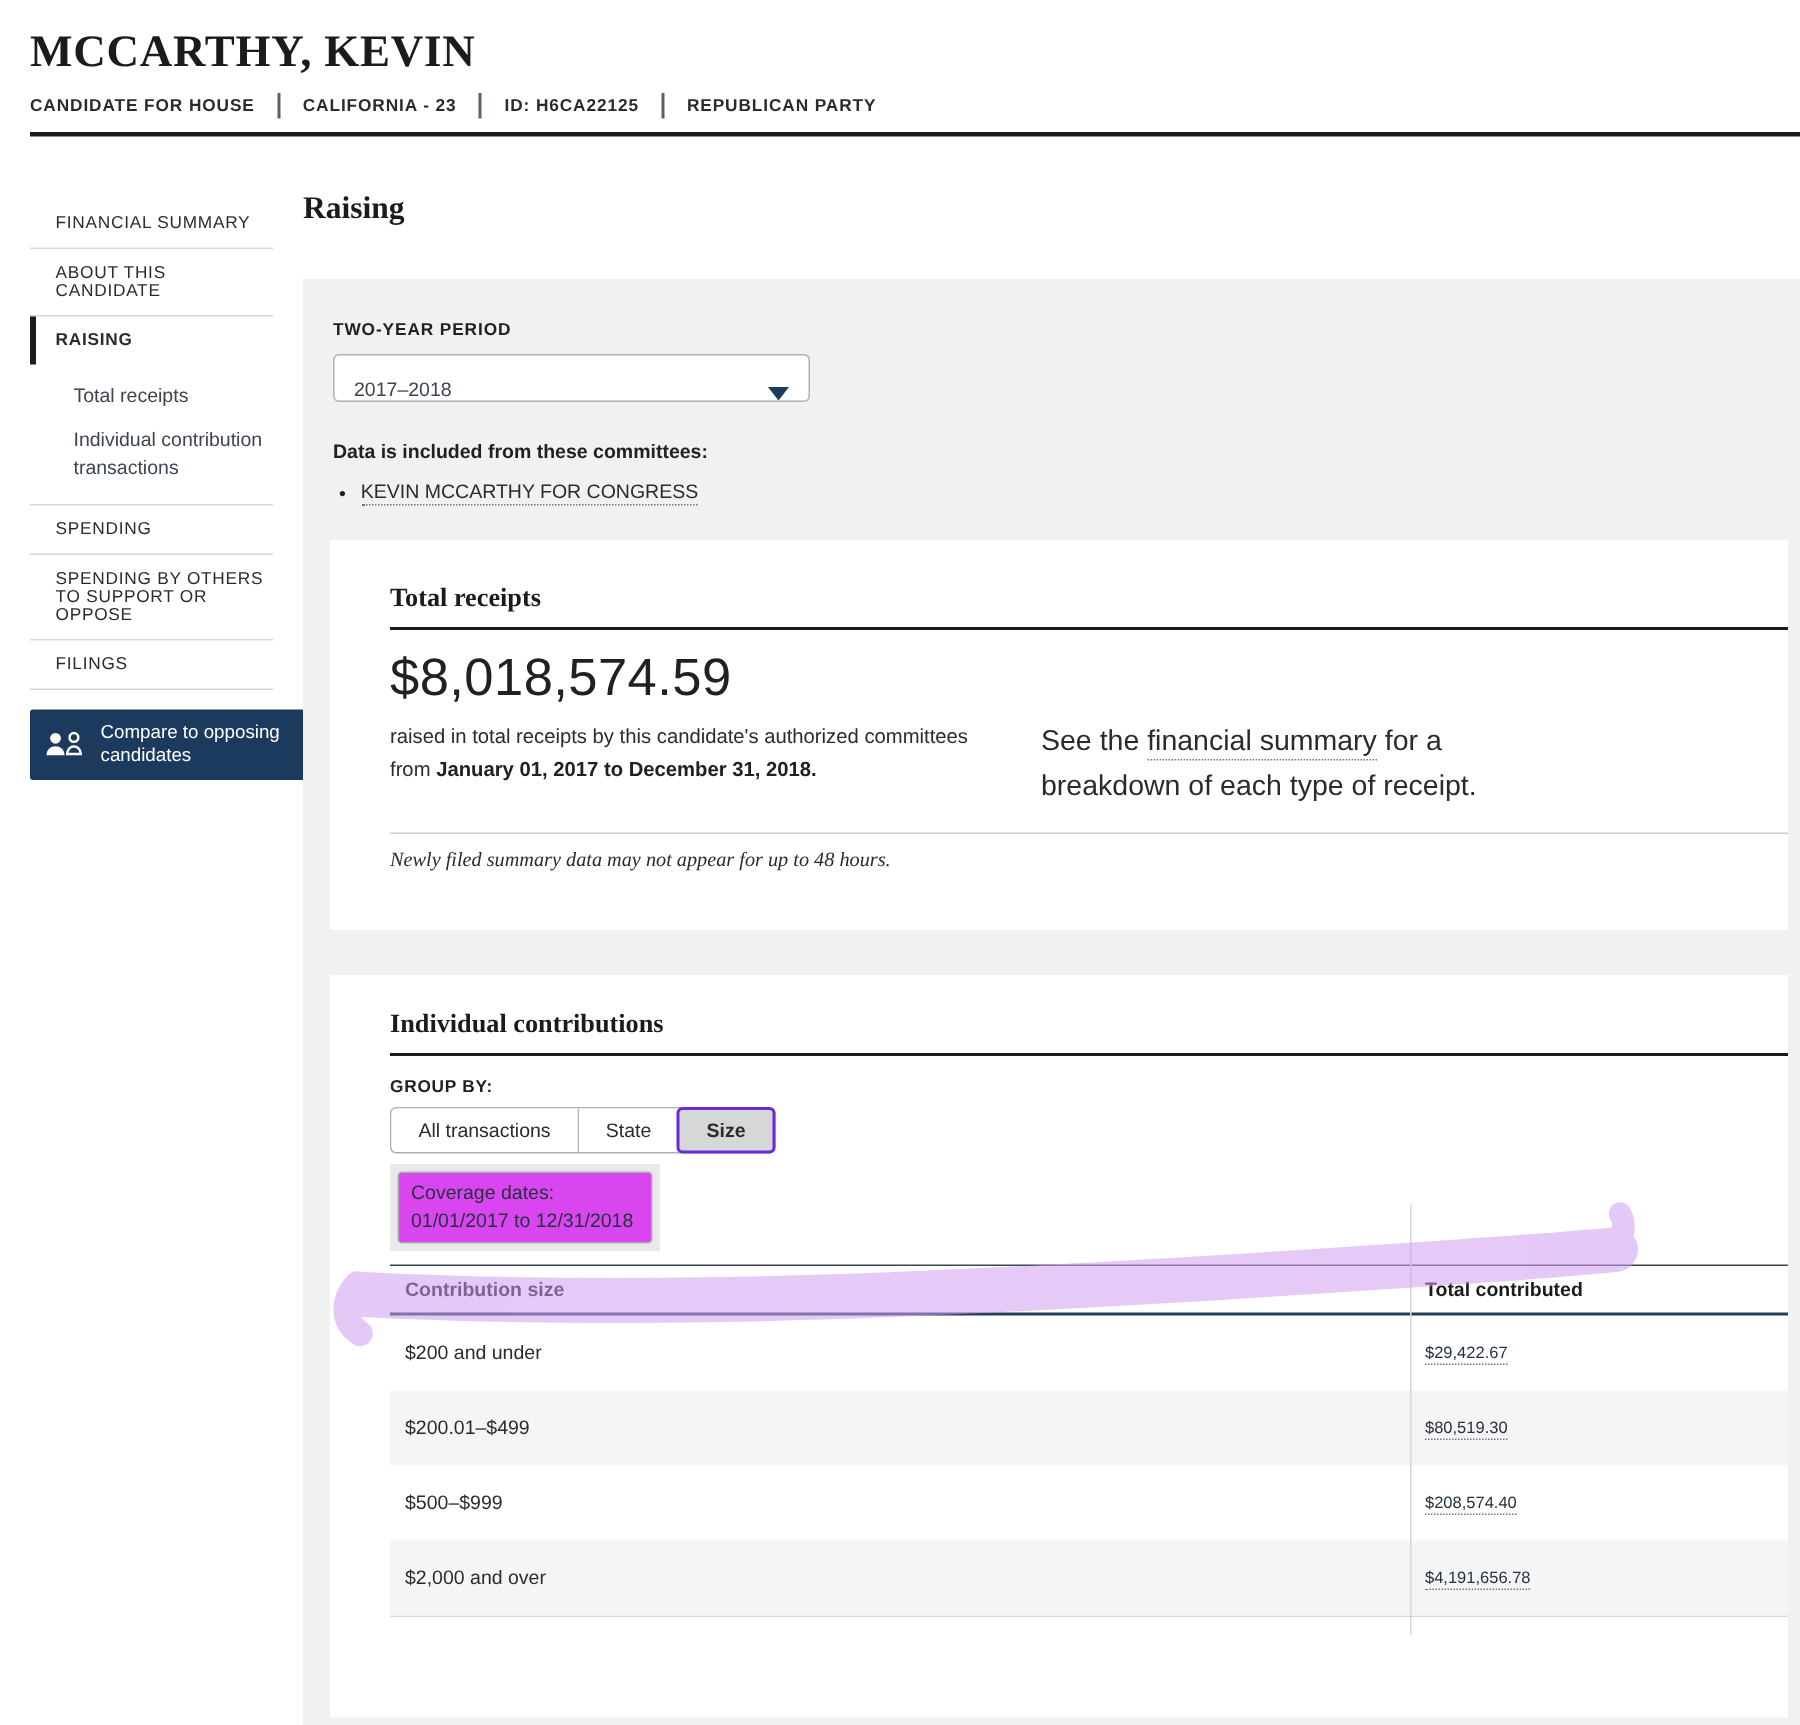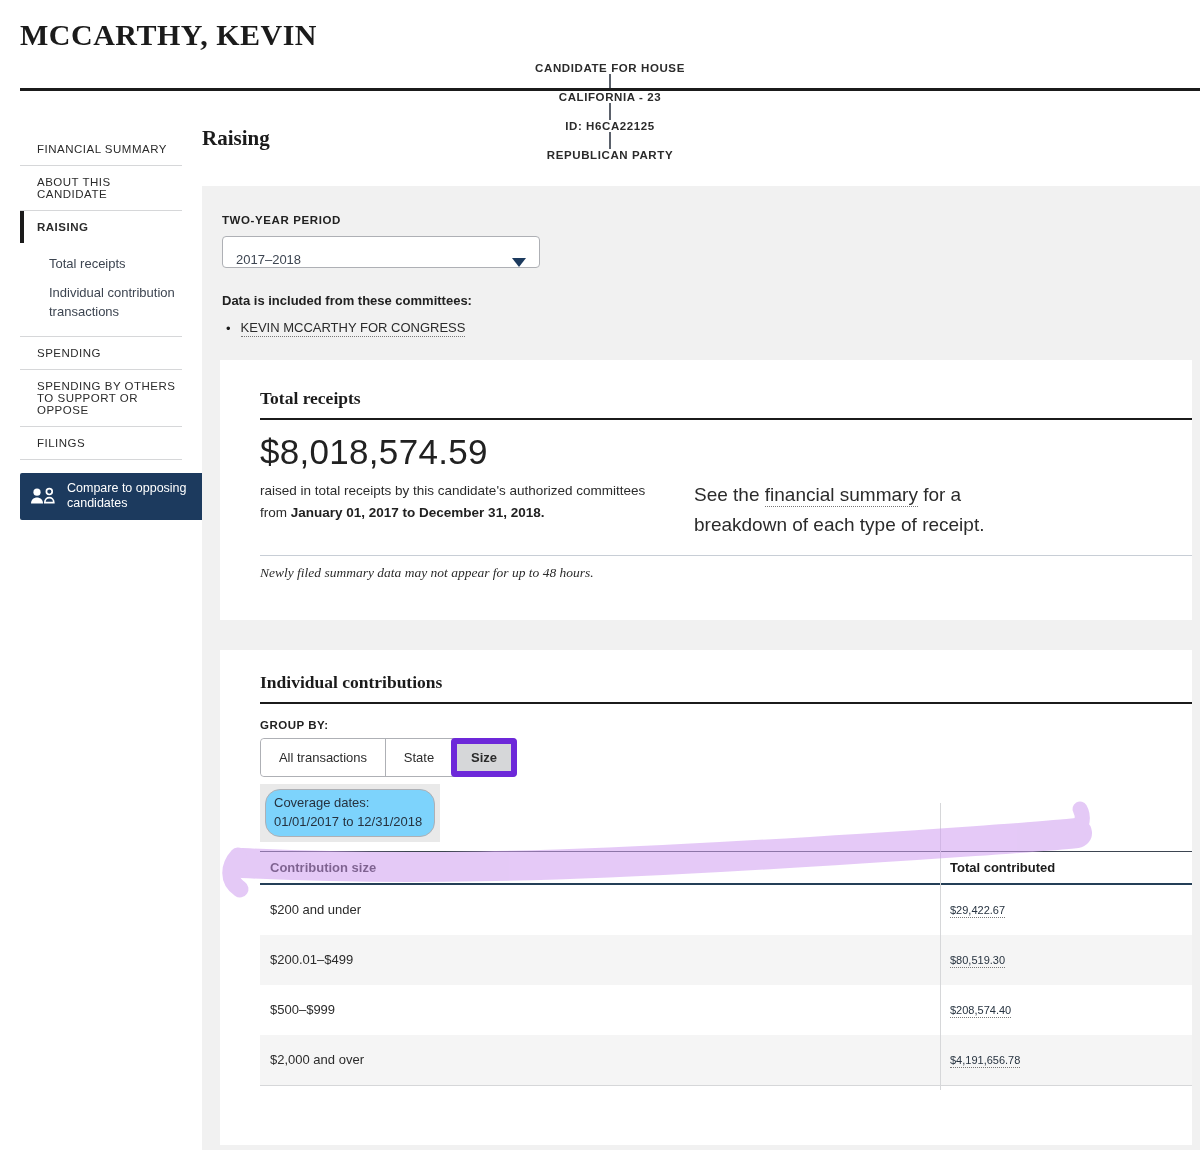--- a/index.html
+++ b/index.html
@@ -7,21 +7,21 @@
   body {
     font-family:"Liberation Sans", sans-serif;
     background:#ffffff; color:#212121; position:relative; overflow:hidden;
   }
   
   .hdr { position:absolute; left:20px; top:18px; width:1180px; }
   .hdr h1 {
     font-family:"Liberation Serif", serif; font-size:30px; font-weight:700;
     letter-spacing:.5px; color:#1b1b1b;
   }
-  .hdr-meta { display:flex; align-items:center; margin-top:10px;flex-direction:column; }
+  .hdr-meta { display:flex; align-items:center; margin-top:10px; }
   .hdr-meta .m-item { font-size:11.5px; font-weight:700; letter-spacing:.6px; color:#2b2b2b; }
   .hdr-meta .m-sep { width:2px; height:17px; background:#5b616b; margin:0 15px; }
   .hdr-rule { position:absolute; left:20px; top:88px; width:1180px; height:3px; background:#1b1b1b; }
 
   
   .sidebar { position:absolute; left:20px; top:133px; width:162px; font-size:11.5px; }
   .nav-item {
     padding:10px 0 10px 17px; letter-spacing:.5px; color:#2b2b2b;
     border-bottom:1px solid #d6d7d9; cursor:pointer;
   }
@@ -72,23 +72,23 @@
 
   .gap { height:30px; }
 
   .card2 { height:495px; padding:22px 0 0 40px; }
   .groupby { margin-top:15px; font-size:11.5px; font-weight:700; letter-spacing:.5px; }
   .tabs { margin-top:7px; display:flex; width:257px; border:1px solid #aeb0b5; border-radius:4px; background:#fff; }
   .tab { font-size:13px; color:#2b2b2b; padding:6px 0; text-align:center; cursor:pointer; background:#fff; border:none; font-family:"Liberation Sans", sans-serif; }
   .tab.t1 { width:125px; border-right:1px solid #aeb0b5; border-radius:4px 0 0 4px; }
   .tab.t2 { width:66px; }
   .tab.t3 { width:64px; }
-  .tab.active { background:#d6d7d9; font-weight:700; border:6px solid #6d28d9; border-radius:4px; margin:-1px; width:66px; position:relative; }
+  .tab.active { background:#d6d7d9; font-weight:700; border:2px solid #6d28d9; border-radius:4px; margin:-1px; width:66px; position:relative; }
   .chip-wrap { margin-top:7px; background:#e9e9e9; width:180px; padding:5px; }
-  .chip { background:#7dd3fc; border:1px solid #aeb0b5; border-radius:15px; padding:4px 8px; font-size:13px; color:#26323f; line-height:1.45; }
+  .chip { background:#d946ef; border:1px solid #aeb0b5; border-radius:3px; padding:4px 8px; font-size:13px; color:#26323f; line-height:1.45; }
 
   .table { margin-top:9px; width:932px; border-top:1px solid #3d4551; }
   .thead { display:flex; height:33px; align-items:center; border-bottom:2px solid #243f57; }
   .th { font-size:13px; font-weight:700; color:#1b1b1b; }
   .th1 { width:680px; padding-left:10px; }
   .th2 { width:252px; padding-left:10px; }
   .vline { position:absolute; left:940px; top:803px; width:1px; height:287px; background:#d6d7d9; z-index:1; }
   .trow { display:flex; height:50px; align-items:center; }
   .trow:nth-child(even) { background:#f5f5f5; }
   .td1 { width:680px; padding-left:10px; font-size:13px; color:#2b2b2b; }

